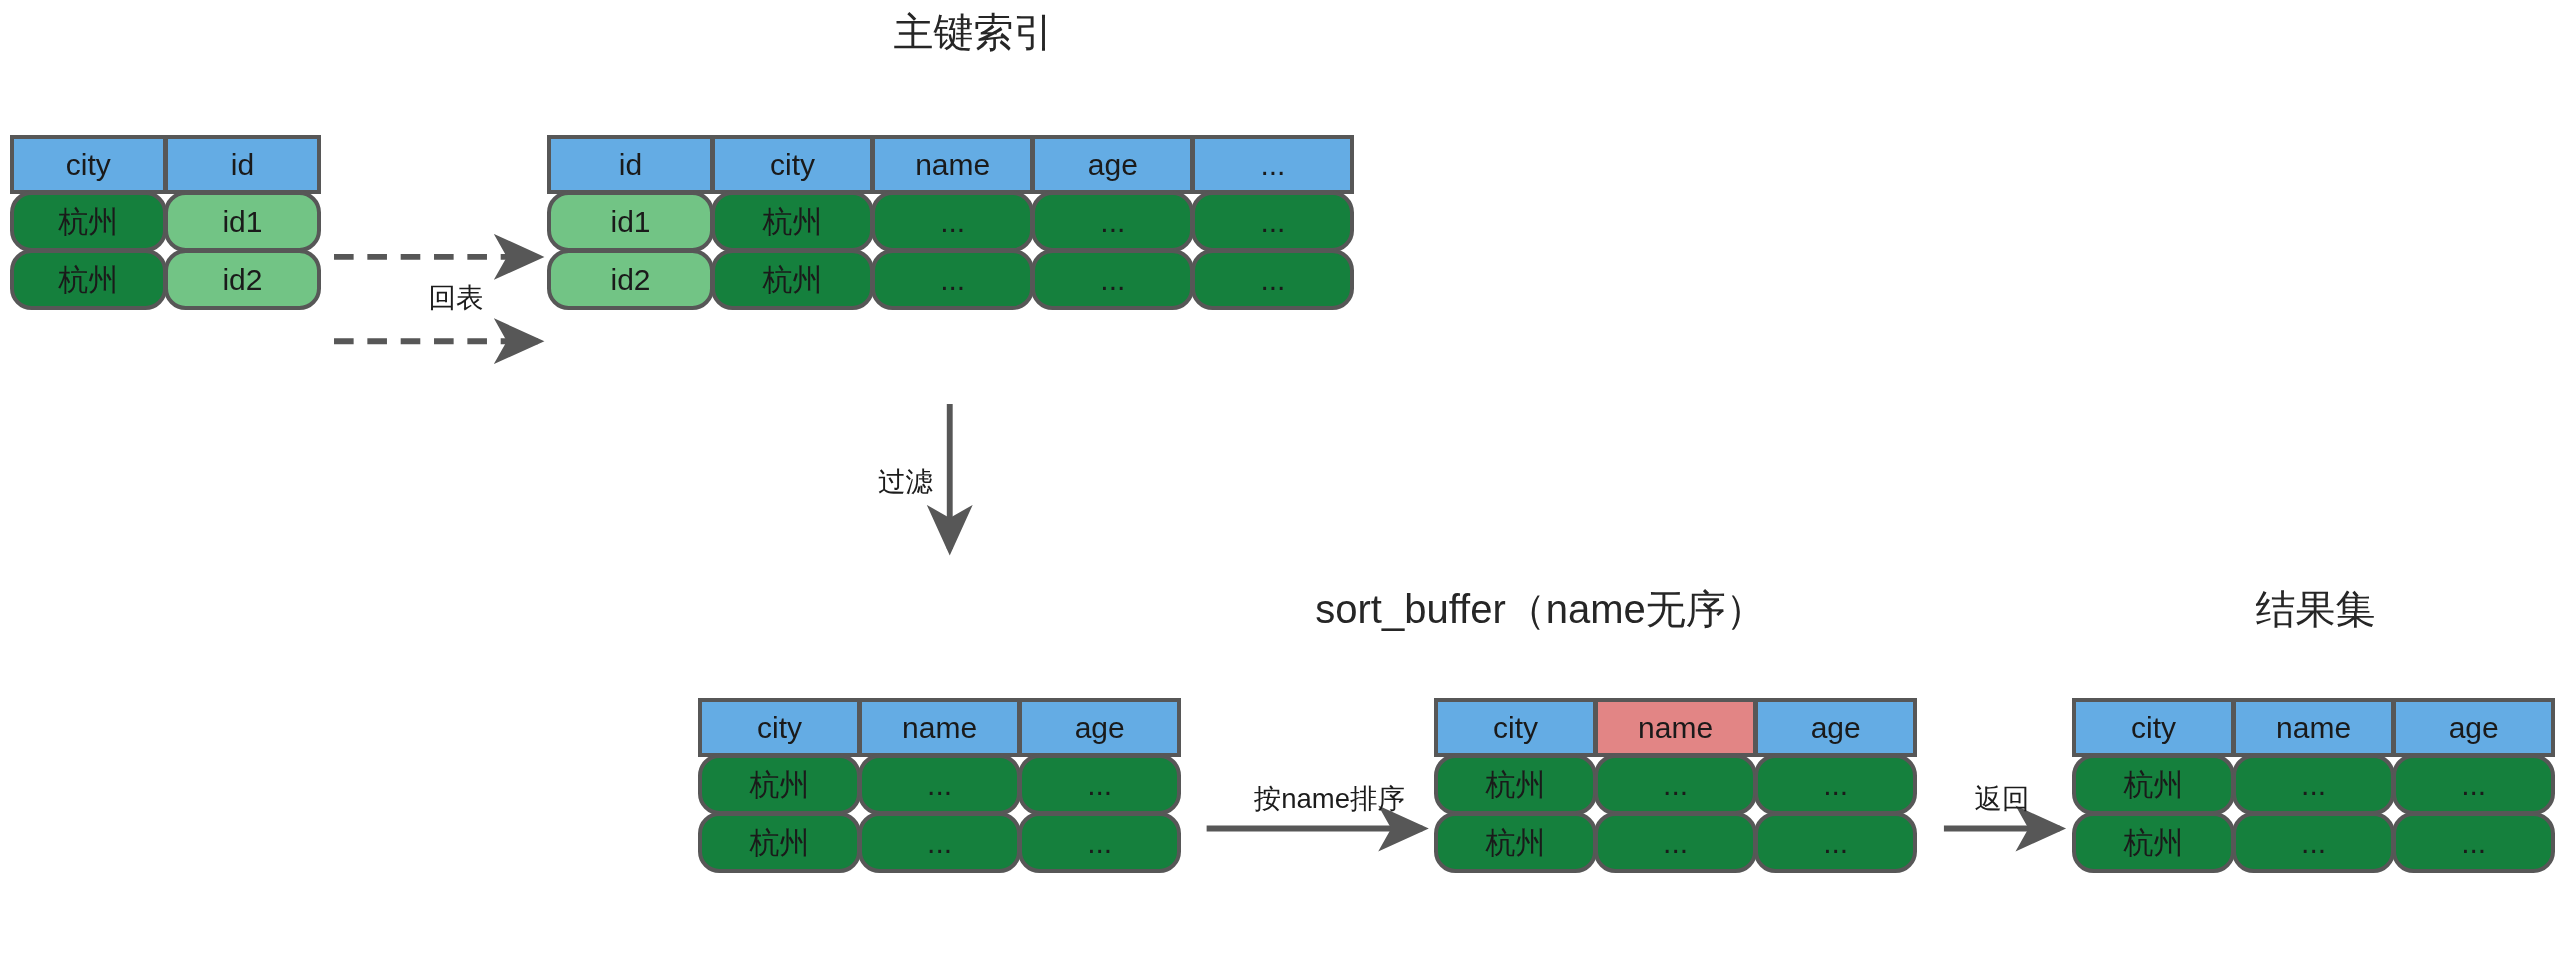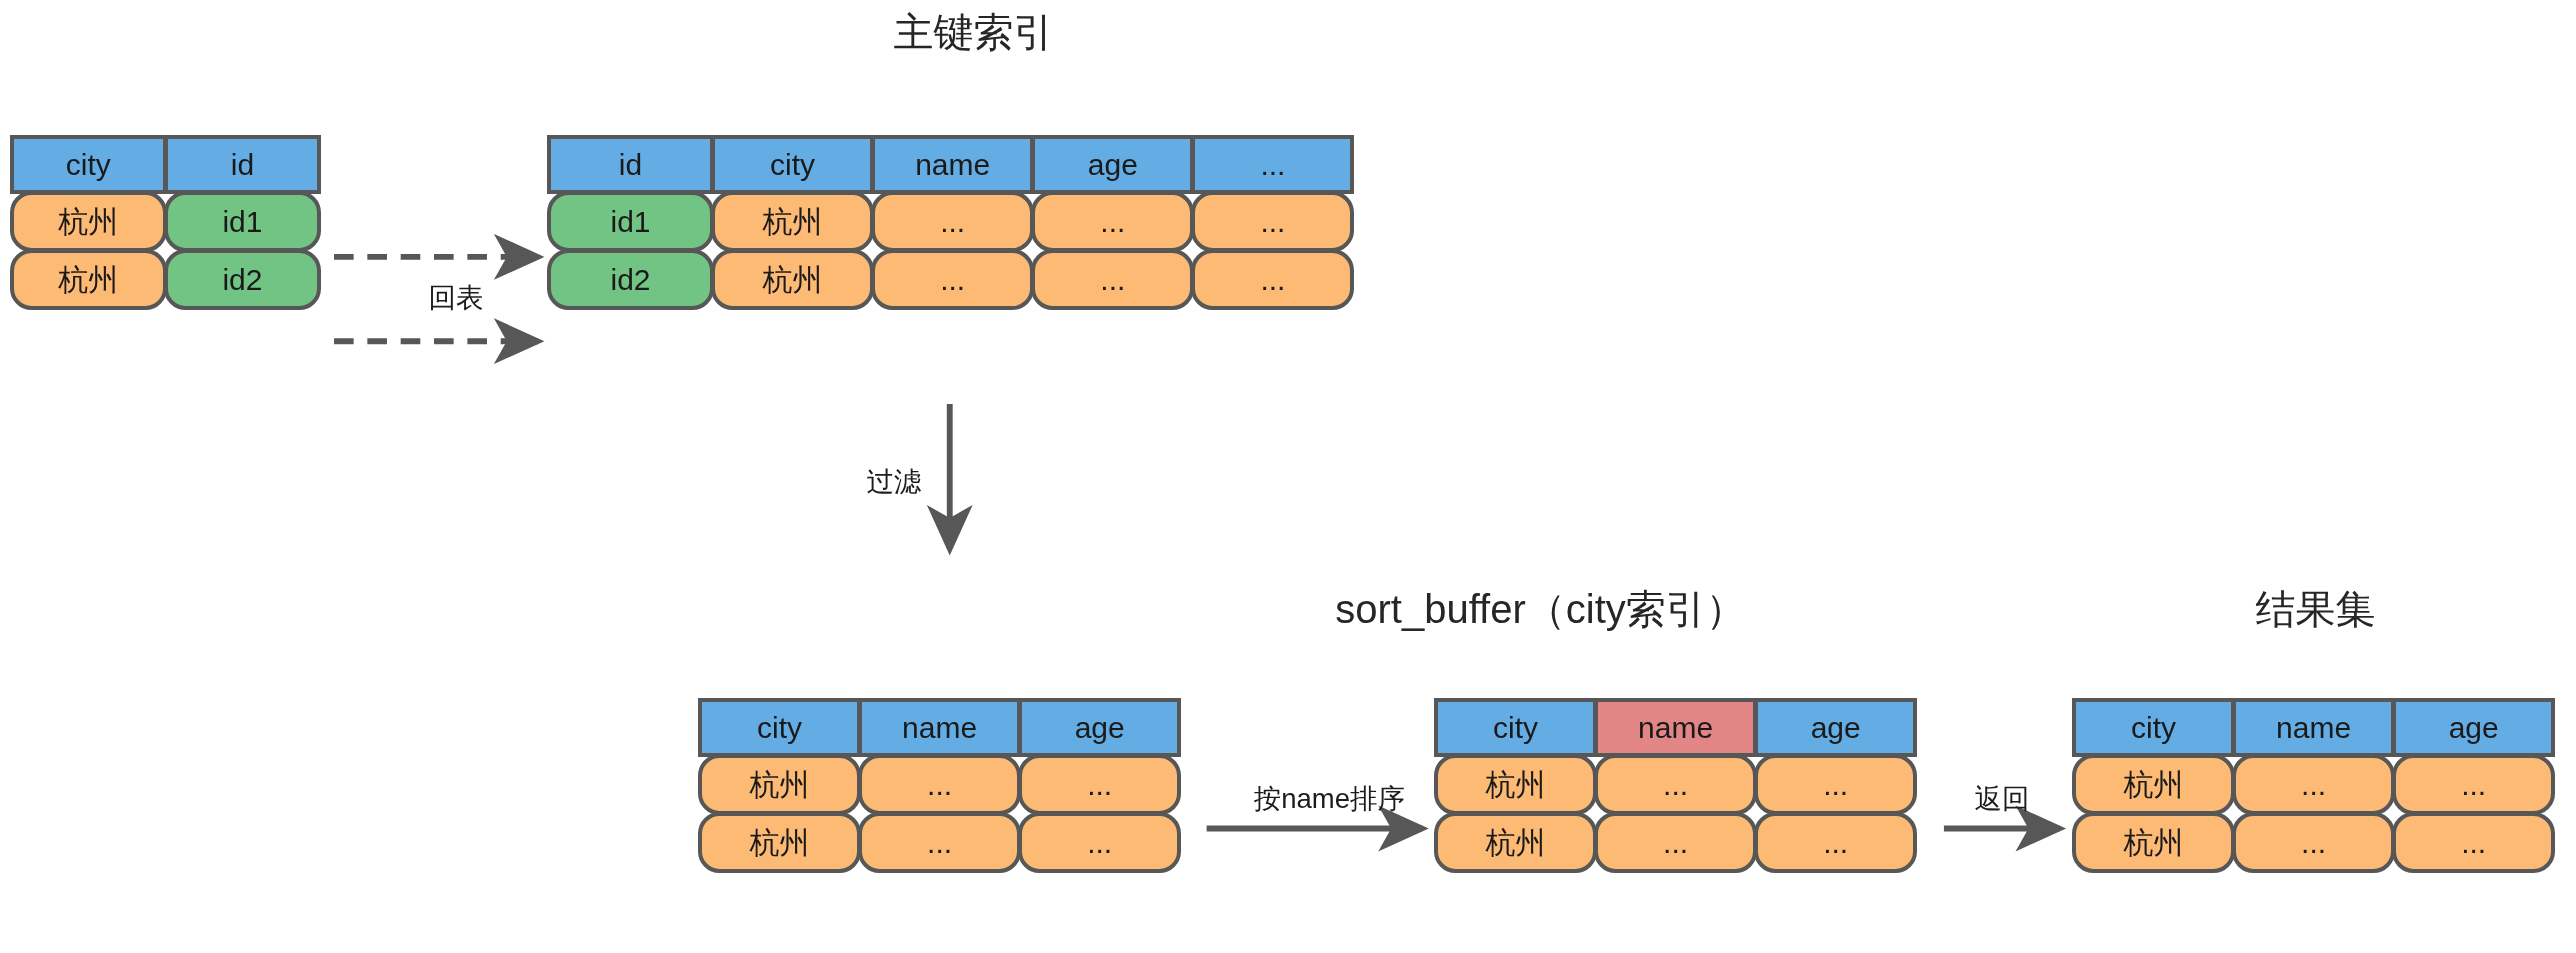--- a/index.html
+++ b/index.html
@@ -45,21 +45,21 @@
   .row.data-row { margin-top: -2.9px; }
   .cell {
     box-sizing: border-box;
     border: 4.9px solid #575757;
     display: flex;
     align-items: center;
     justify-content: center;
     font-size: 30px;
     line-height: 1;
     color: #1a1a1a;
-    background: #fdba74;
+    background: #15803d;
     white-space: nowrap;
     margin-right: -2.9px;
   }
   .cell:last-child { margin-right: 0; }
   .cell.head {
     border-radius: 0;
     background: #64ACE4;
   }
   .cell.head.accent {
     background: #E28585;
@@ -88,21 +88,21 @@
 </style>
 </head>
 <body>
 
 <div class="stage">
 
 
   <div class="title" style="left:814px; top:11.8px; width:319px;">主键索引</div>
 
 
-  <div class="title" style="left:1153px; top:589px; width:775px;">sort_buffer（city索引）</div>
+  <div class="title" style="left:1153px; top:589px; width:775px;">sort_buffer（name无序）</div>
 
   <div class="title" style="left:2080px; top:589px; width:471px;">结果集</div>
 
   <div class="table" style="left:9.8px; top:135px;">
     <div class="row header-row">
       <div class="cell head" style="width:157px;height:59px;">city</div>
       <div class="cell head" style="width:157px;height:59px;">id</div>
     </div>
     <div class="row data-row">
       <div class="cell body" style="width:157px;height:61px;">杭州</div>
@@ -215,20 +215,20 @@
       <line x1="1230" y1="845" x2="1450" y2="845" stroke="#575757" stroke-width="6" marker-end="url(#arrowSolid)"></line>
     </g>
 
     <g>
       <line x1="1982" y1="845" x2="2100" y2="845" stroke="#575757" stroke-width="6" marker-end="url(#arrowSolid)"></line>
     </g>
   </svg>
 
   <div class="conn-label" style="left:397px; top:284px; width:118px; text-align:center;">回表</div>
 
-  <div class="conn-label" style="left:855px; top:468px; width:78px; text-align:center;">过滤</div>
+  <div class="conn-label" style="left:855px; top:468px; width:78px; text-align:right;">过滤</div>
 
   <div class="conn-label" style="left:1228px; top:785px; width:177px; text-align:right;">按name排序</div>
 
   <div class="conn-label" style="left:1958px; top:785px; width:88px; text-align:center;">返回</div>
 
 </div>
 
 
 </body></html>

